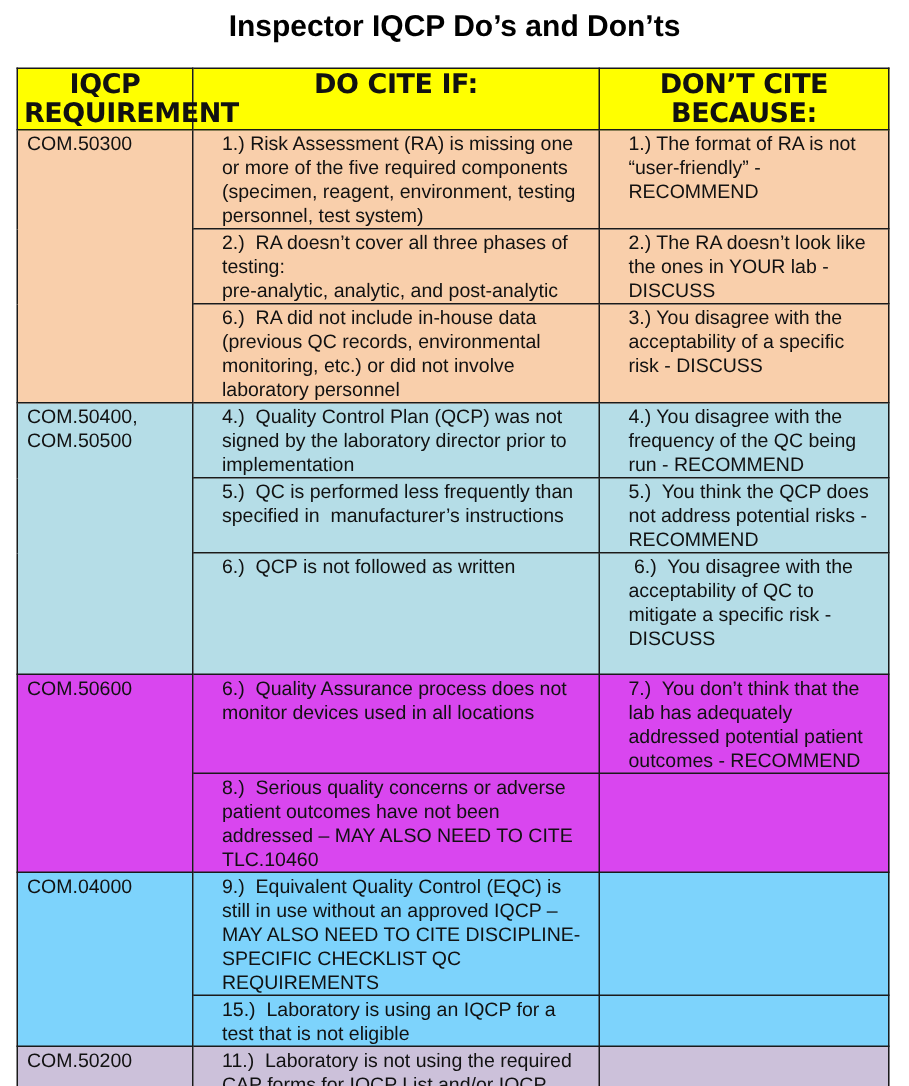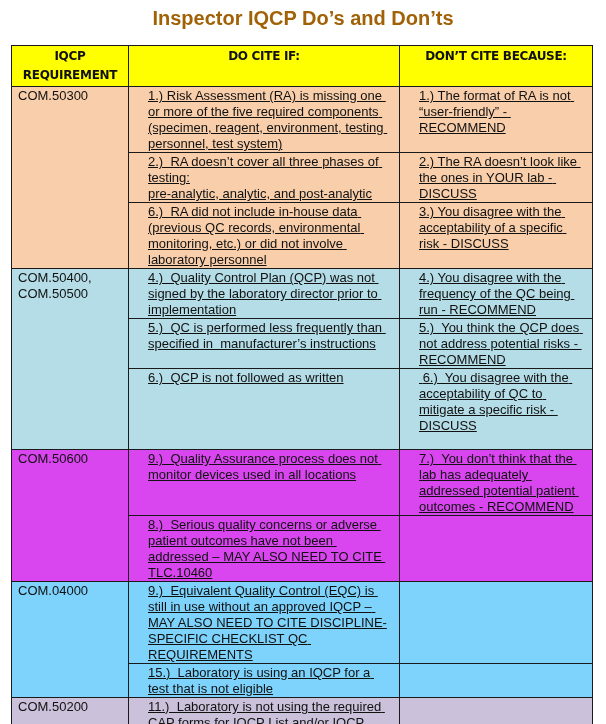--- a/index.html
+++ b/index.html
@@ -1,28 +1,28 @@
 <!DOCTYPE html>
 <html><head>
 <meta charset="utf-8">
 <style>
   html, body { margin: 0; padding: 0; background: #ffffff; }
   body { width: 606px; height: 724px; position: relative; overflow: hidden; font-family: "Liberation Sans", sans-serif; color: #111; }
-  .title { position: absolute; left: 0; top: 7px; width: 606px; text-align: center; font-weight: bold; font-size: 20px; letter-spacing: 0px; color: #a16207; }
+  .title { position: absolute; left: 0; top: 7px; width: 606px; text-align: center; font-weight: bold; font-size: 20px; letter-spacing: 0px; color: #000000; }
   table { position: absolute; left: 11px; top: 45px; width: 581px; border-collapse: collapse; table-layout: fixed; }
   td, th { border: 1.5px solid #1a1a1a; vertical-align: top; padding: 1px 6px 0 19px; font-size: 13px; line-height: 16px; }
-  th { background: #ffff00; font-weight: bold; font-size: 12px; line-height: 19px; text-align: center; padding: 1px 4px; font-family: "DejaVu Sans", sans-serif; letter-spacing: -0.3px; }
+  th { background: #ffff00; font-weight: bold; font-size: 18px; line-height: 19px; text-align: center; padding: 1px 4px; font-family: "DejaVu Sans", sans-serif; letter-spacing: -0.3px; }
   col.c1 { width: 117px; } col.c2 { width: 271px; } col.c3 { width: 193px; }
   .g-peach td { background: #f9cfab; }
   .g-blue td { background: #b5dde7; }
   .g-green td { background: #d946ef; }
   .g-red td { background: #7dd3fc; }
   .g-purple td { background: #ccc1da; }
   .req { padding-left: 6px; }
-  .pre { white-space: pre-wrap; text-decoration: underline; }
+  .pre { white-space: pre-wrap; }
 </style>
 </head>
 <body>
 
 <div class="title">Inspector IQCP Do’s and Don’ts</div>
 
 <table>
   <colgroup>
       <col class="c1">
       <col class="c2">
@@ -61,21 +61,21 @@
       <td class="pre">5.)  QC is performed less frequently than specified in  manufacturer’s instructions</td>
       <td class="pre">5.)  You think the QCP does not address potential risks - RECOMMEND</td>
     </tr>
     <tr class="g-blue" style="height:81px">
       <td class="pre">6.)  QCP is not followed as written</td>
       <td class="pre"> 6.)  You disagree with the acceptability of QC to mitigate a specific risk - DISCUSS</td>
     </tr>
 
     <tr class="g-green" style="height:63px">
       <td class="req" rowspan="2">COM.50600</td>
-      <td class="pre">9.)  Quality Assurance process does not monitor devices used in all locations</td>
+      <td class="pre">6.)  Quality Assurance process does not monitor devices used in all locations</td>
       <td class="pre">7.)  You don’t think that the lab has adequately addressed potential patient outcomes - RECOMMEND</td>
     </tr>
     <tr class="g-green" style="height:63px">
       <td class="pre">8.)  Serious quality concerns or adverse patient outcomes have not been addressed – MAY ALSO NEED TO CITE TLC.10460</td>
       <td class="pre"></td>
     </tr>
 
     <tr class="g-red" style="height:81px">
       <td class="req" rowspan="2">COM.04000</td>
       <td class="pre">9.)  Equivalent Quality Control (EQC) is still in use without an approved IQCP – MAY ALSO NEED TO CITE DISCIPLINE-SPECIFIC CHECKLIST QC REQUIREMENTS</td>

